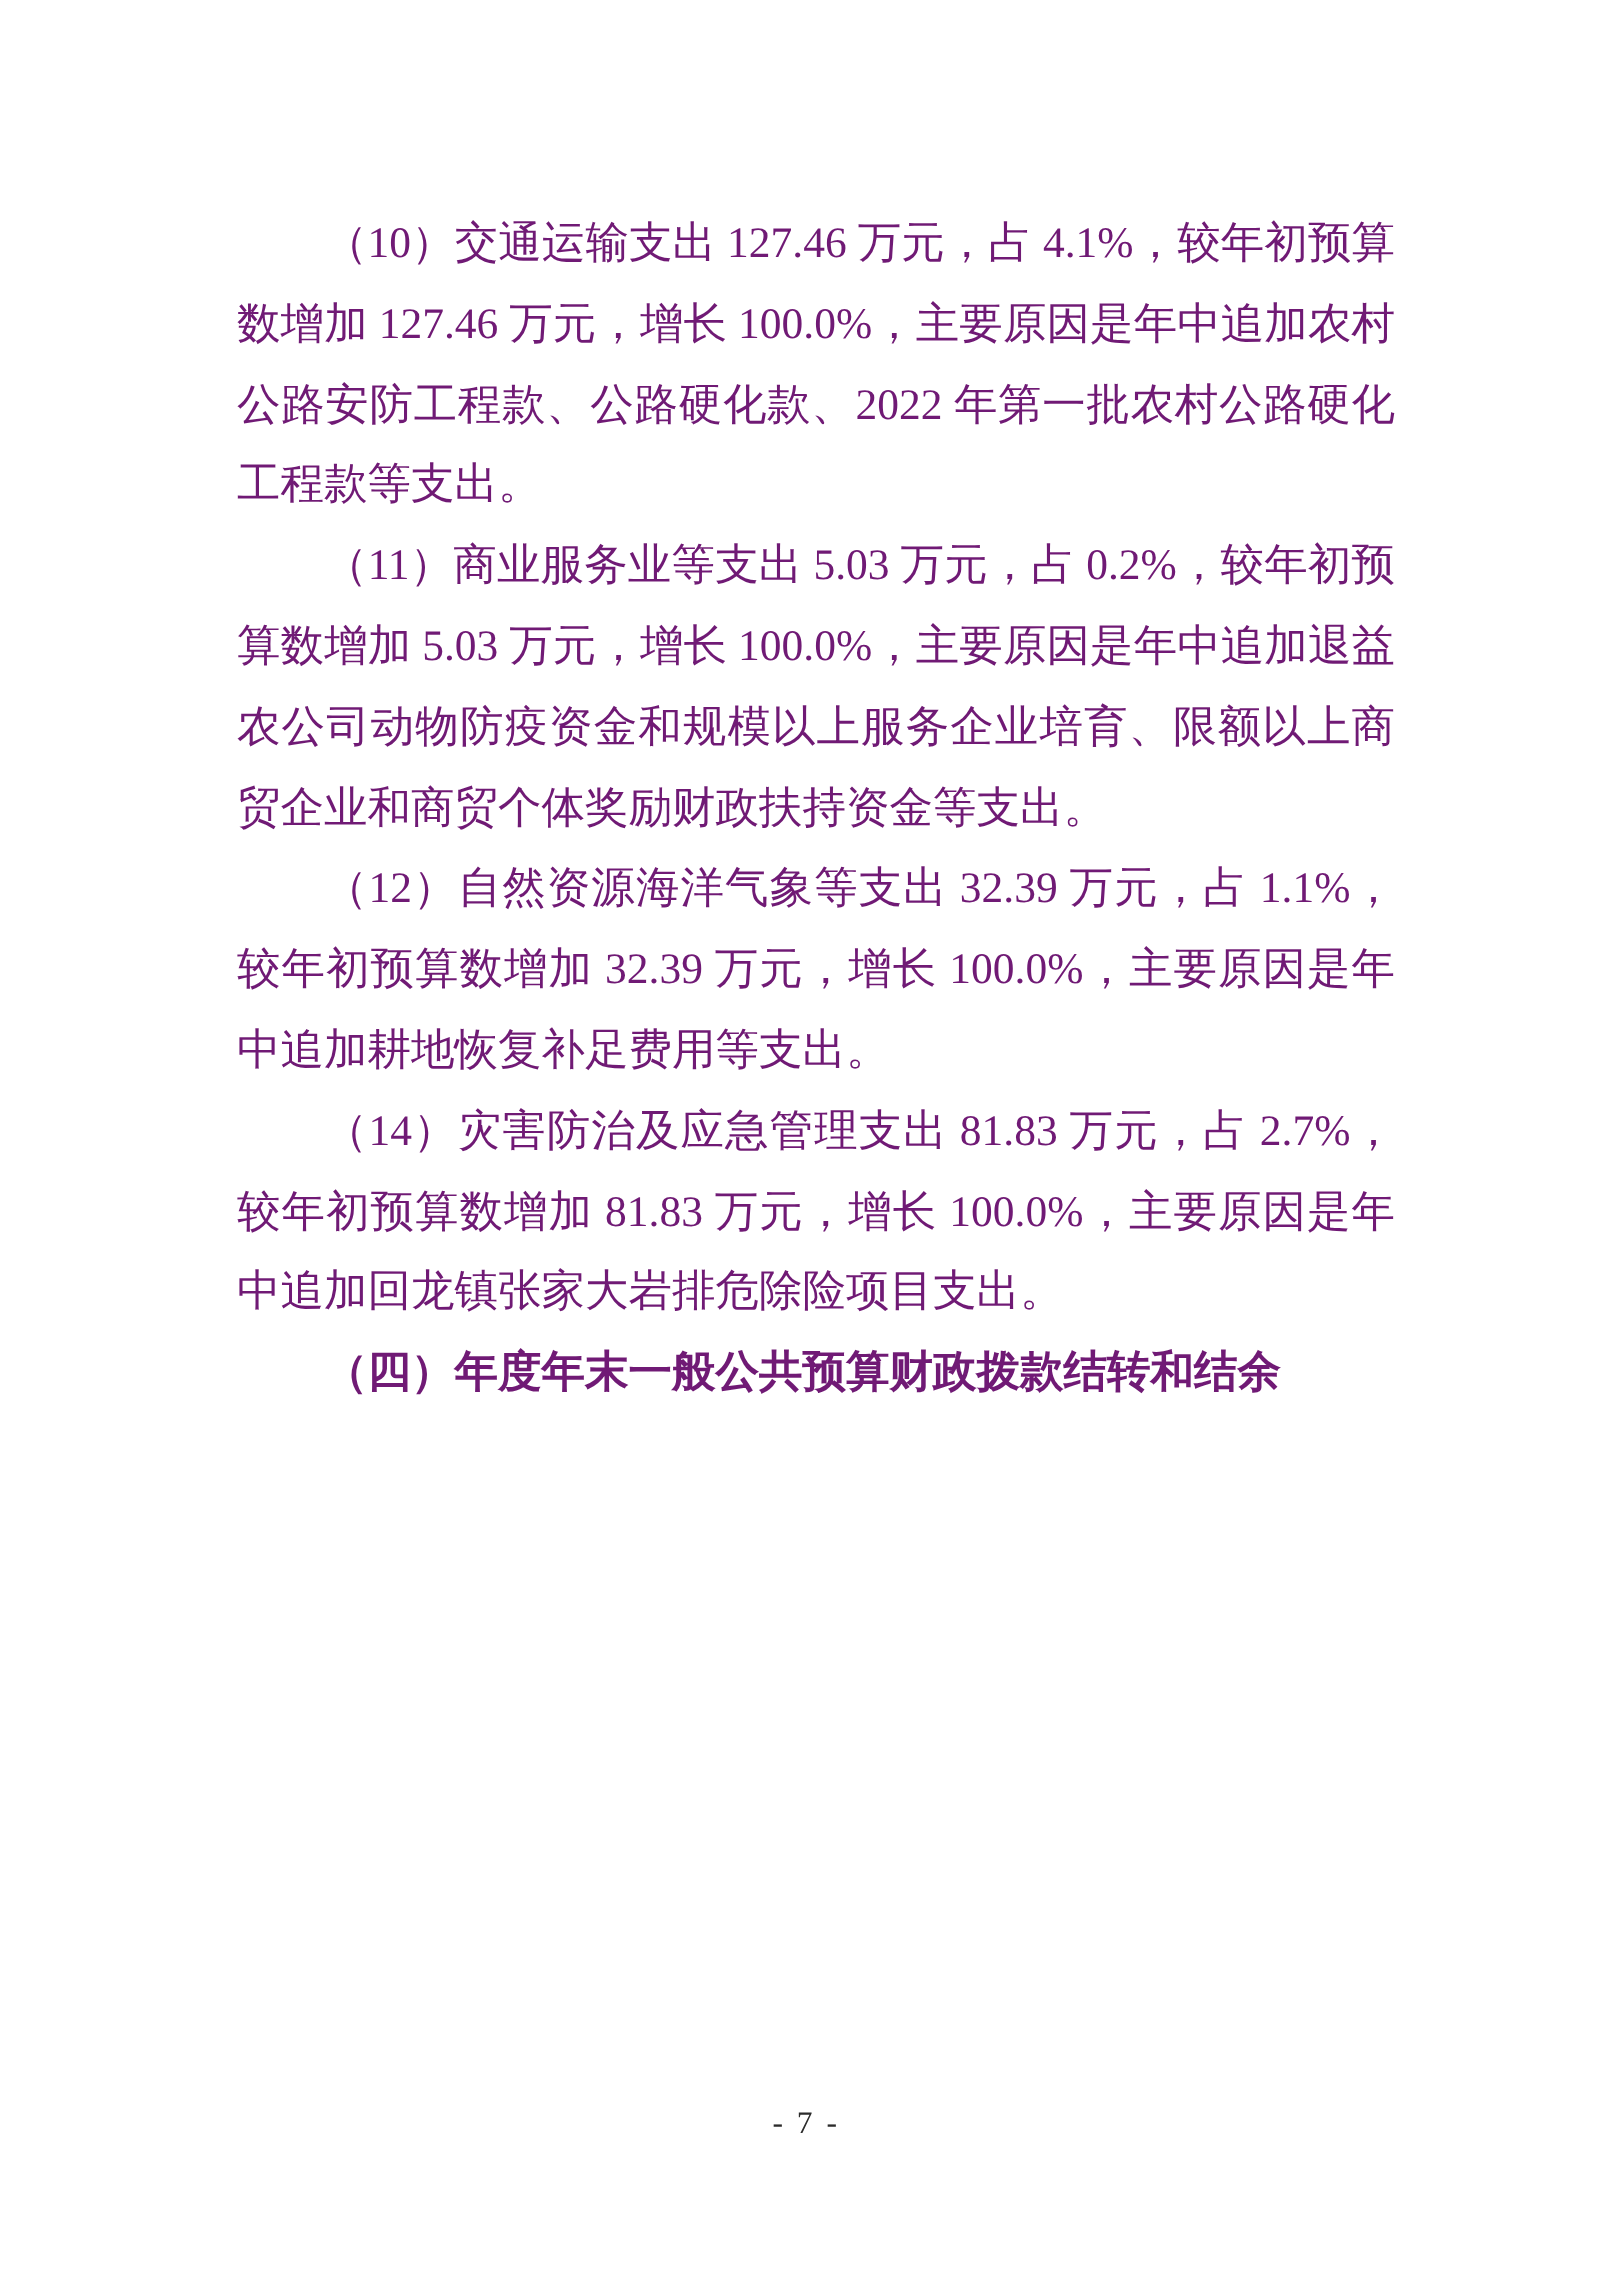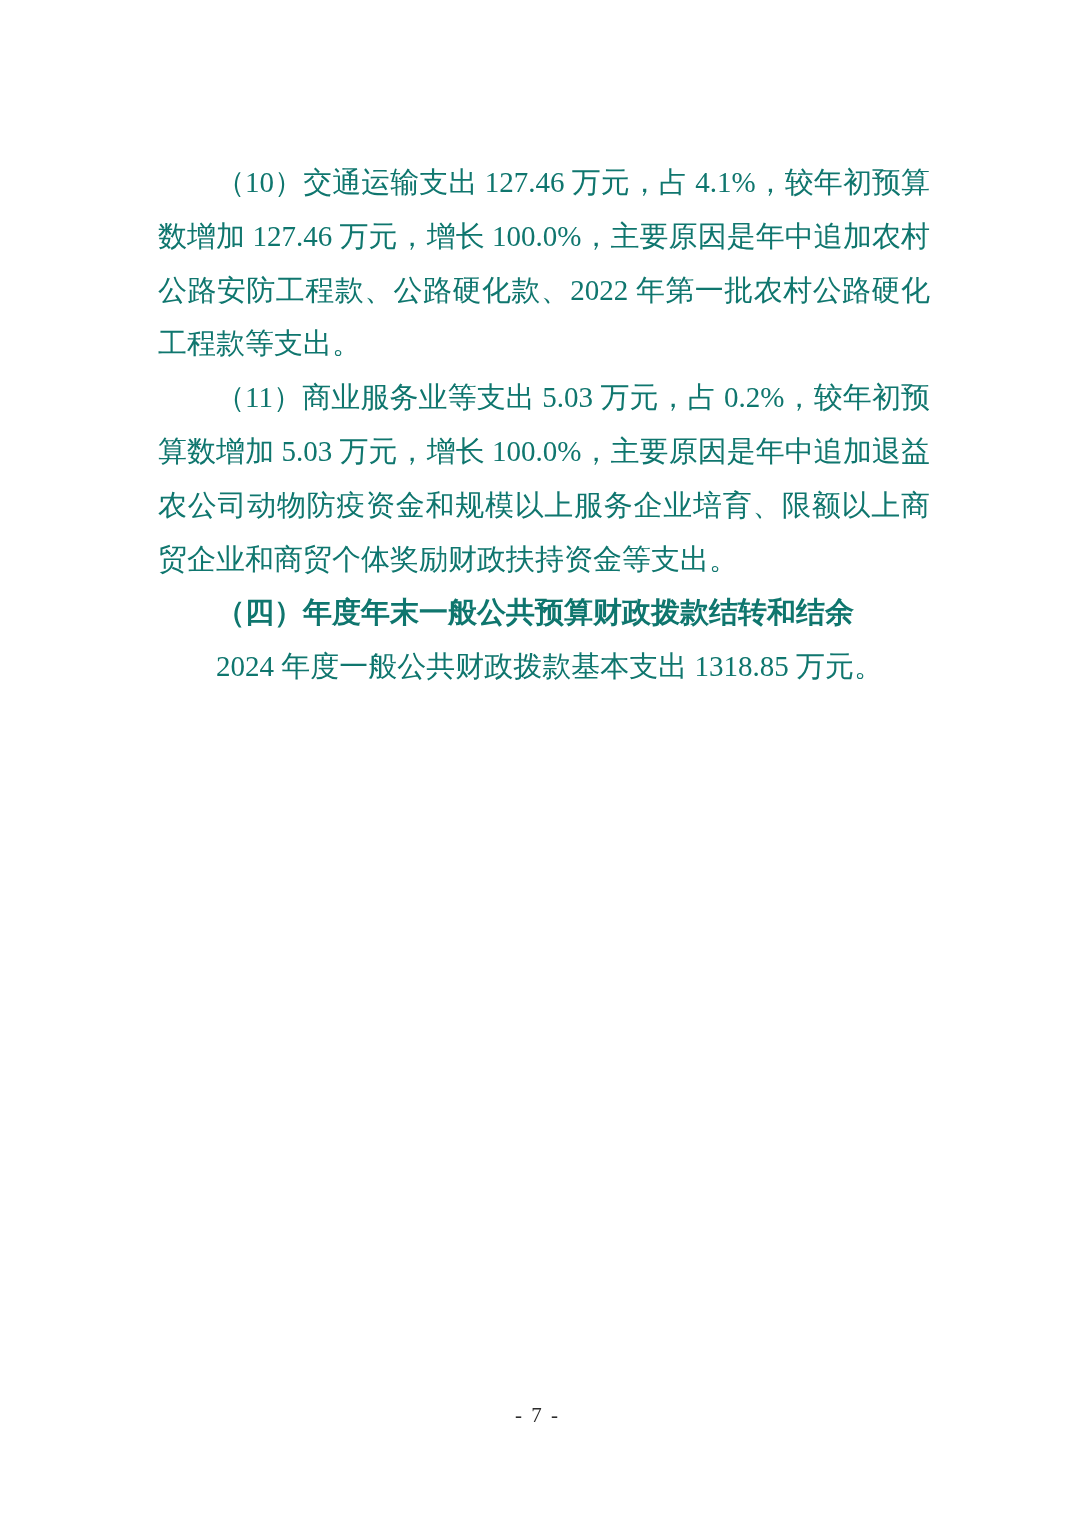--- a/index.html
+++ b/index.html
@@ -11,23 +11,23 @@
     position: relative;
     width: 1075px;
     height: 1520px;
     background: #ffffff;
     overflow: hidden;
     font-family: "Liberation Serif", "DejaVu Serif", serif;
   }
   .text-block {
     position: absolute;
     left: 158px;
-    top: 156px;
+    top: 136px;
     width: 772px;
-    color: #0f766e;
+    color: #701a75;
     font-size: 29px;
     line-height: 53.8px;
     text-align: justify;
   }
   .text-block p {
     margin: 0;
     padding: 0;
     text-indent: 2em;
     text-justify: inter-ideograph;
   }
@@ -45,17 +45,18 @@
     letter-spacing: 2px;
   }
 </style>
 </head>
 <body>
 
 <div class="page">
   <div class="text-block">
       <p><span class="seg">（10）交通运输支出 127.46 万元，占 4.1%，较年初预算数增加 127.46 万元，增长 100.0%，主要原因是年中追加农村公路安防工程款、公路硬化款、2022 年第一批农村公路硬化工程款等支出。</span></p>
       <p><span class="seg">（11）商业服务业等支出 5.03 万元，占 0.2%，较年初预算数增加 5.03 万元，增长 100.0%，主要原因是年中追加退益农公司动物防疫资金和规模以上服务企业培育、限额以上商贸企业和商贸个体奖励财政扶持资金等支出。</span></p>
+      <p><span class="seg">（12）自然资源海洋气象等支出 32.39 万元，占 1.1%，较年初预算数增加 32.39 万元，增长 100.0%，主要原因是年中追加耕地恢复补足费用等支出。</span></p>
+      <p><span class="seg">（14）灾害防治及应急管理支出 81.83 万元，占 2.7%，较年初预算数增加 81.83 万元，增长 100.0%，主要原因是年中追加回龙镇张家大岩排危除险项目支出。</span></p>
       <p><span class="seg seg-bold">（四）年度年末一般公共预算财政拨款结转和结余</span></p>
-      <p><span class="seg">2024 年度一般公共财政拨款基本支出 1318.85 万元。</span></p>
     </div>
   <div class="page-footer">- 7 -</div>
 </div>
 
 </body></html>

